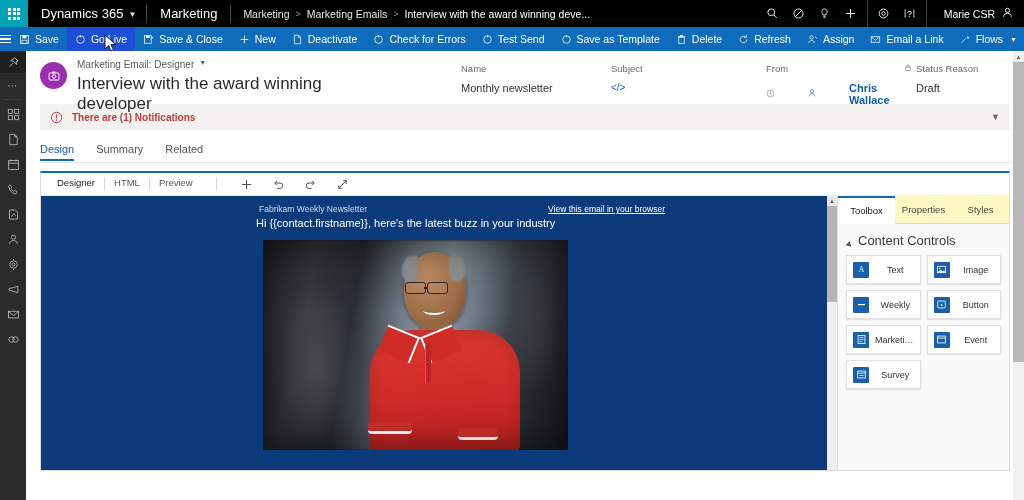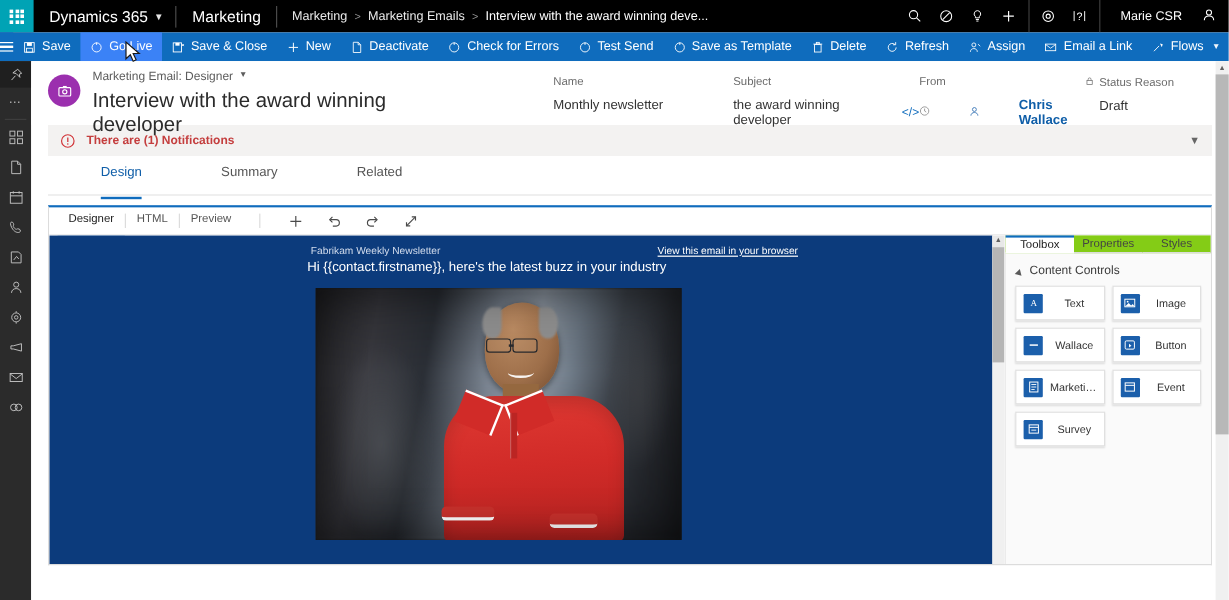--- a/index.html
+++ b/index.html
@@ -43,40 +43,40 @@
   .topbar-right {
     margin-left: auto; display: flex; align-items: center; height: 27px;
   }
   .ticon {
     width: 26px; height: 27px; display: flex; align-items: center; justify-content: center;
     color: #ffffff; cursor: pointer;
   }
   .ticon svg { display: block; }
   .tsep { width: 1px; height: 27px; background: #3c3c3c; margin: 0 3px; }
   .user {
-    display: flex; align-items: center; gap: 16px; color: #ffffff;
+    display: flex; align-items: center; gap: 6px; color: #ffffff;
     font-size: 10.5px; padding: 0 10px 0 14px; height: 27px; cursor: pointer;
   }
 
   
   .cmdbar {
     position: absolute; top: 27px; left: 0; width: 1024px; height: 24px;
     background: #0f6cbd; display: flex; align-items: center;
   }
   .hamburger {
     width: 28px; height: 24px; display: flex; align-items: center; justify-content: center;
     background: #0f6cbd; cursor: pointer;
   }
   .ham-lines { display: flex; flex-direction: column; gap: 2px; }
   .ham-lines i { width: 11px; height: 1.5px; background: #fff; display: block; }
   .cmd {
     display: flex; align-items: center; gap: 5px; height: 24px;
     padding: 0 8px; color: #ffffff; font-size: 10.5px; cursor: pointer; white-space: nowrap;
   }
-  .cmd.hovered { background: #3b82f6; }
+  .cmd.hovered { background: #1d4ed8; }
   .cmd .cichev { font-size: 7px; opacity: .95; margin-left: 2px; }
   .cmd svg { display: block; }
 
   
   .rail {
     position: absolute; top: 51px; left: 0; width: 26px; height: 449px;
     background: #2b2b2b;
   }
   .rail-top {
     height: 22px; background: #1f1f1f; display: flex; align-items: center; justify-content: center;
@@ -132,23 +132,22 @@
   }
   .notif-icon { color: #d13438; font-size: 12px; display: flex; align-items: center; }
   .notif-text { color: #c43e3e; font-size: 10px; font-weight: 700; }
   .notif-chev { margin-left: auto; color: #666; font-size: 9px; cursor: pointer; }
 
   
   .tabs {
     display: flex; align-items: center; gap: 22px; padding: 11px 0 0 14px; height: 32px;
   }
   .tab {
-    font-size: 11px; color: #555555; cursor: pointer; padding-bottom: 14px;
+    font-size: 11px; color: #555555; cursor: pointer; padding-bottom: 4px;
     border-bottom: 2px solid transparent;
-    margin-left: 44px;
   }
   .tab.active { color: #0f5ea8; border-bottom-color: #0f6cbd; }
   .tabs-rule { height: 1px; background: #e5e5e5; margin: 0 14px; }
 
   
   .designer {
     position: relative; margin: 8px 14px 0 14px; height: 300px;
     border: 1px solid #dcdcdc; border-top: 2px solid #0f6cbd; background: #ffffff;
     display: flex; flex-direction: column;
   }
@@ -289,32 +288,32 @@
   }
   .canvas-sb .thumb {
     position: absolute; top: 10px; left: 0; width: 10px; height: 96px; background: #b5b5b5;
   }
 
   
   .rpanel {
     width: 172px; flex: 0 0 172px; background: #fafafa; border-left: 1px solid #e1e1e1;
     display: flex; flex-direction: column;
   }
-  .rp-tabs { display: flex; height: 15px; background: #84cc16; }
+  .rp-tabs { display: flex; height: 28px; background: #fef9c3; }
   .rp-tab {
     flex: 1; display: flex; align-items: center; justify-content: center;
     font-size: 9.5px; color: #444; cursor: pointer; border-bottom: 1px solid #dcdcdc;
   }
   .rp-tab.active {
     background: #ffffff; color: #1a1a1a; border-top: 2px solid #0f6cbd;
     border-bottom: 1px solid #ffffff;
   }
   .rp-section {
     display: flex; align-items: flex-end; gap: 6px; padding: 9px 0 7px 9px;
-    font-size: 10px; color: #3b3b3b; cursor: pointer;
+    font-size: 13px; color: #3b3b3b; cursor: pointer;
   }
   .tri {
     width: 0; height: 0; border-left: 5px solid #5a5a5a;
     border-top: 3px solid transparent; border-bottom: 3px solid transparent;
     transform: rotate(45deg);
   }
   .rp-grid {
     display: grid; grid-template-columns: repeat(2, 1fr); gap: 6px; padding: 0 8px;
   }
   .tile {
@@ -675,21 +674,20 @@
       </div>
 
       <div class="hdr-fields">
         <div class="hfield" style="width:150px">
           <div class="lbl">Name</div>
           <div class="val">Monthly newsletter</div>
         </div>
         <div class="hfield" style="width:155px">
           <div class="lbl">Subject</div>
           <div class="val">
-            <span>the award winning developer</span>
             <span class="codeicon">&lt;/&gt;</span>
           </div>
         </div>
         <div class="hfield" style="width:138px">
           <div class="lbl">From</div>
           <div class="val link">
             <span><svg width="9" height="9" viewBox="0 0 16 16">
                   <circle cx="8" cy="8" r="6.2" fill="none" stroke="#8a8a8a" stroke-width="1.2"></circle>
                   <path d="M8 4.4V8l2.4 1.6" fill="none" stroke="#8a8a8a" stroke-width="1.2"></path>
                 </svg></span>
@@ -831,21 +829,21 @@
                   </svg>
                 </span>
               <span class="tlabel">Image</span>
             </div>
             <div class="tile">
               <span class="ticon-sq">
                   <svg width="11" height="11" viewBox="0 0 16 16">
                     <rect x="3" y="7.2" width="10" height="1.8" fill="#fff"></rect>
                   </svg>
                 </span>
-              <span class="tlabel">Wallace</span>
+              <span class="tlabel">Weekly</span>
             </div>
             <div class="tile">
               <span class="ticon-sq">
                   <svg width="11" height="11" viewBox="0 0 16 16">
                     <rect x="2.4" y="3" width="11.2" height="10" rx="1.5" fill="none" stroke="#fff" stroke-width="1.2"></rect>
                     <path d="M7 6.6v4.4l3-2.2z" fill="#fff"></path>
                   </svg>
                 </span>
               <span class="tlabel">Button</span>
             </div>

